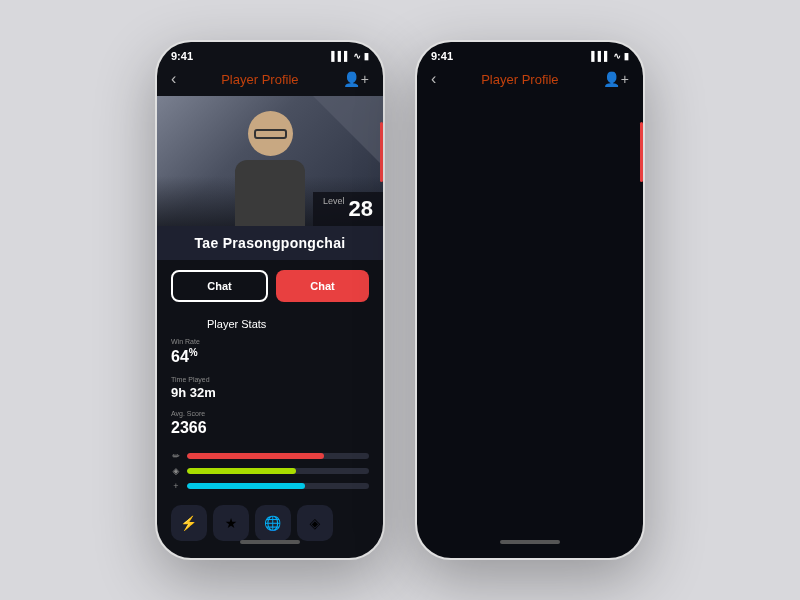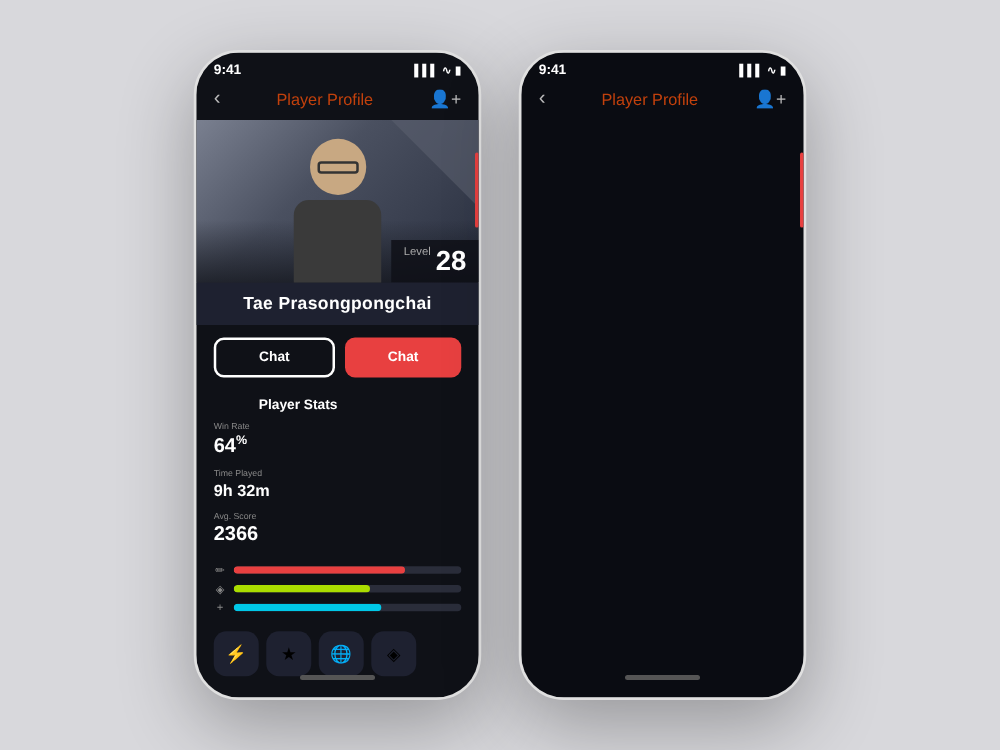--- a/index.html
+++ b/index.html
@@ -245,21 +245,21 @@
       text-align: center;
     }
 
     
     .stats-section {
       padding: 6px 14px 4px;
     }
 
     .section-title {
       font-size: 11px;
-      font-weight: 700;
+      font-weight: 400;
       color: #fff;
       margin-bottom: 8px;
       padding-left: 36px;
     }
 
     .stats-grid {
       display: flex;
       gap: 10px;
       margin-bottom: 10px;
       flex-direction: column;

